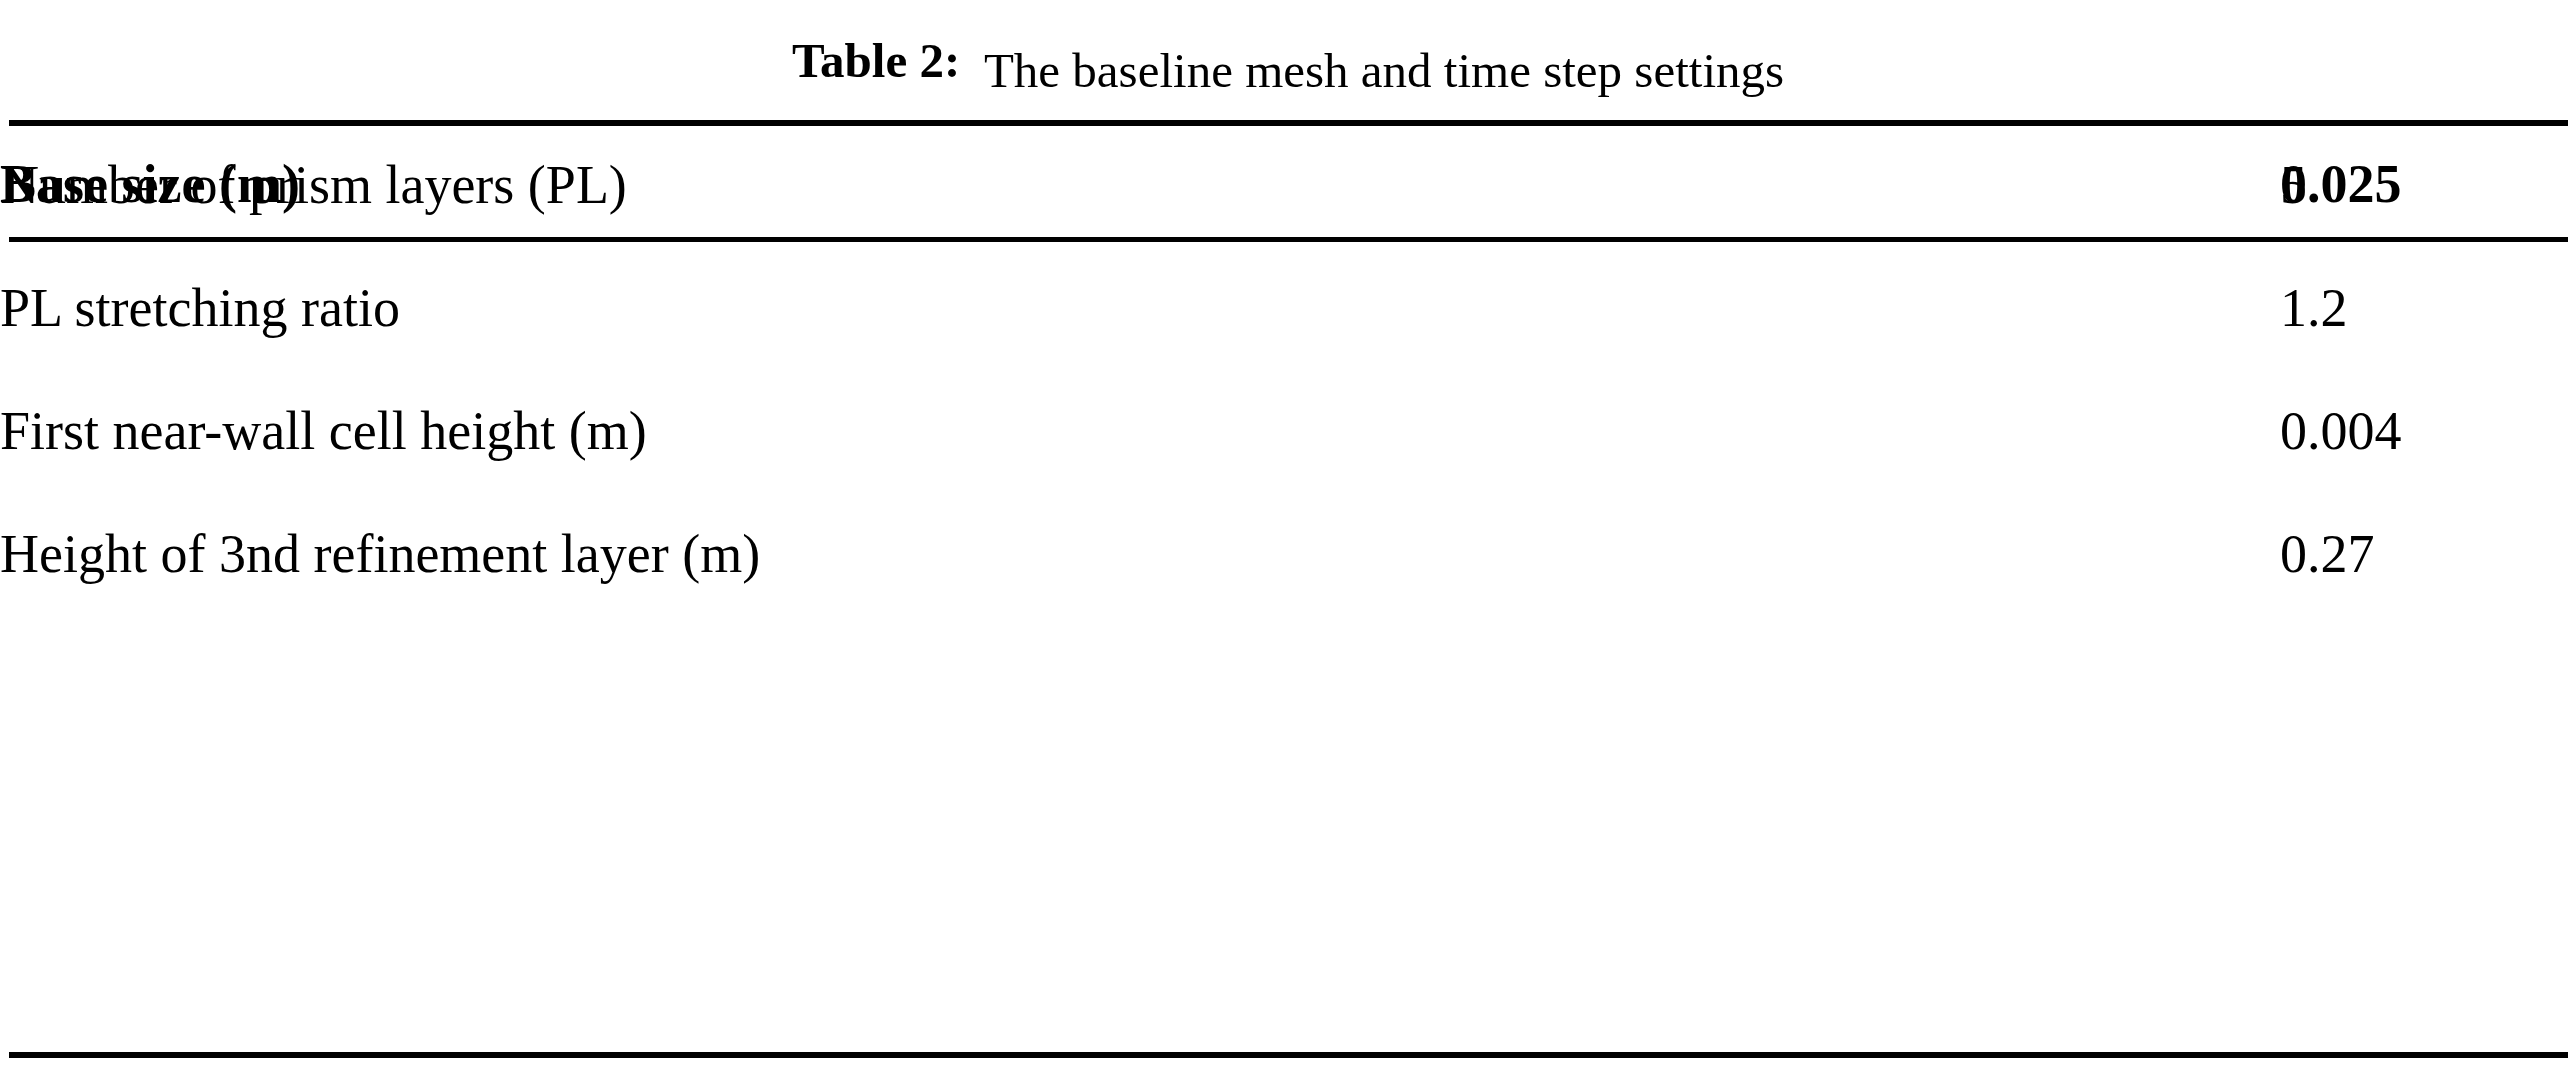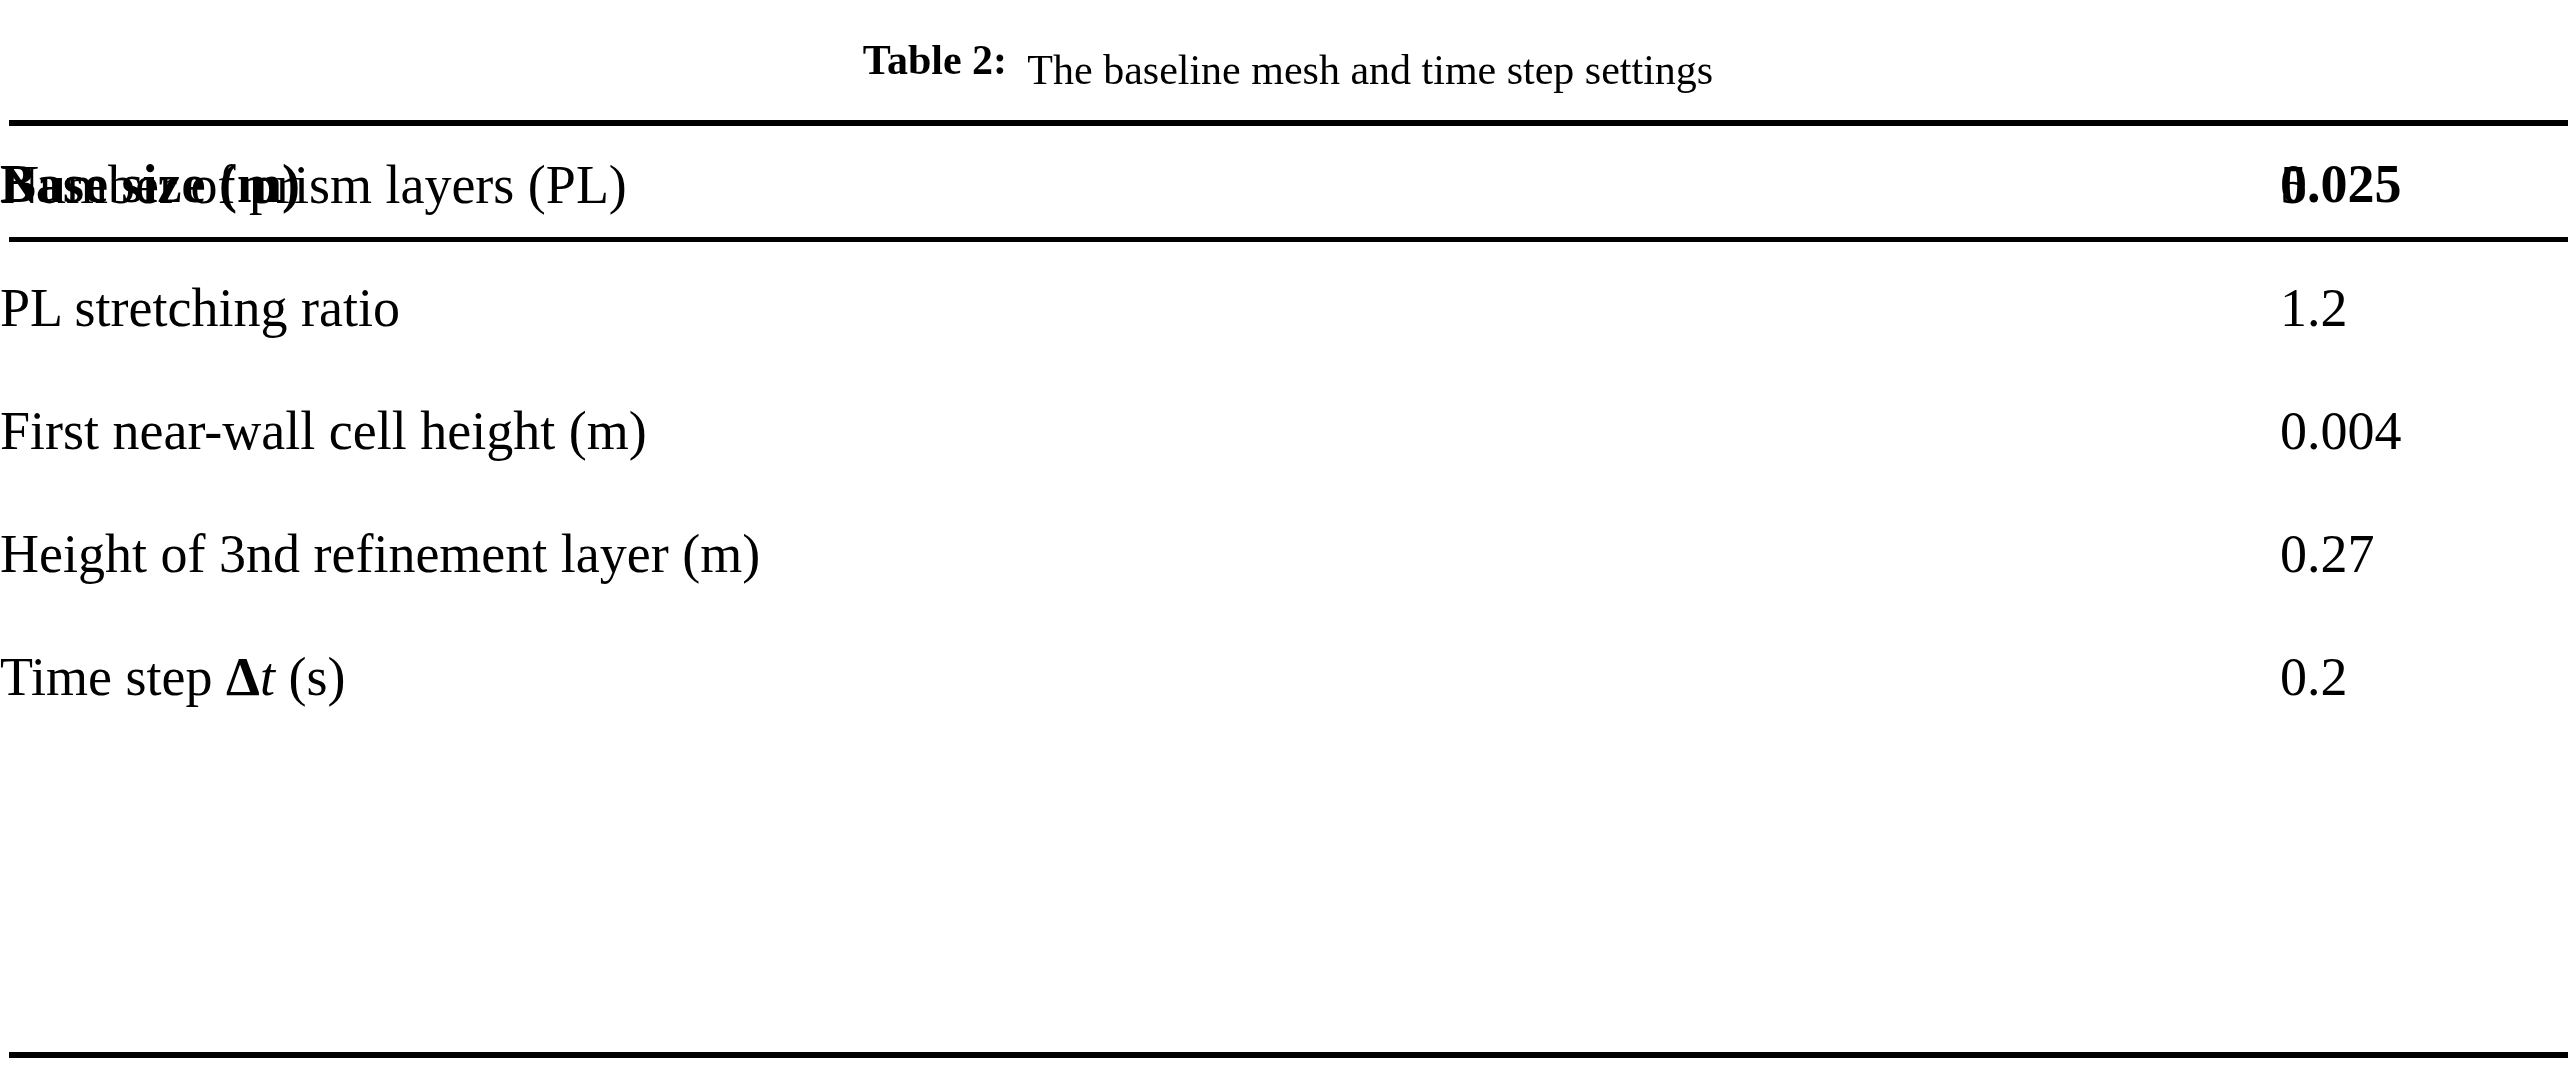--- a/index.html
+++ b/index.html
@@ -25,21 +25,21 @@
   
   .caption {
     position: absolute;
     left: 0;
     top: 0;
     width: 2576px;
     height: 120px;
     display: flex;
     align-items: center;
     justify-content: center;
-    font-size: 42px;
+    font-size: 49px;
     line-height: 1;
     letter-spacing: 0px;
     white-space: pre;
   }
   .caption-label {
     font-weight: bold;
   }
   .caption-text {
     font-weight: normal;
     margin-top: 20px;
@@ -134,22 +134,18 @@
           <td class="col-value">1.2</td>
         </tr>
         <tr>
           <td class="col-label">First near-wall cell height (m)</td>
           <td class="col-value">0.004</td>
         </tr>
         <tr>
           <td class="col-label">Height of 3nd refinement layer (m)</td>
           <td class="col-value">0.27</td>
         </tr>
-        <tr>
-          <td class="col-label"><span>Time step </span><span class="sym-delta">Δ</span><span class="sym-t">t</span><span> (s)</span></td>
-          <td class="col-value">0.2</td>
-        </tr>
       </tbody>
     </table>
   </div>
 
 </div>
 
 
 </body></html>

